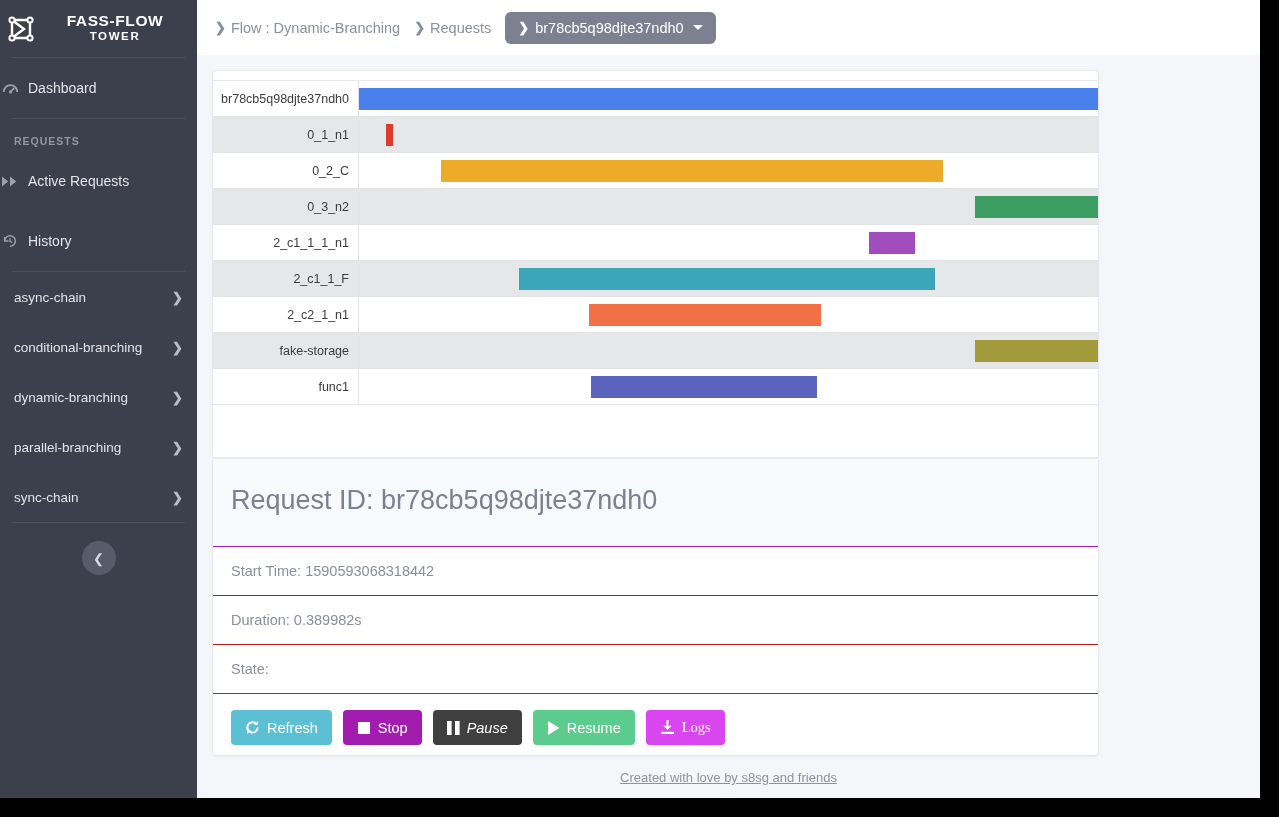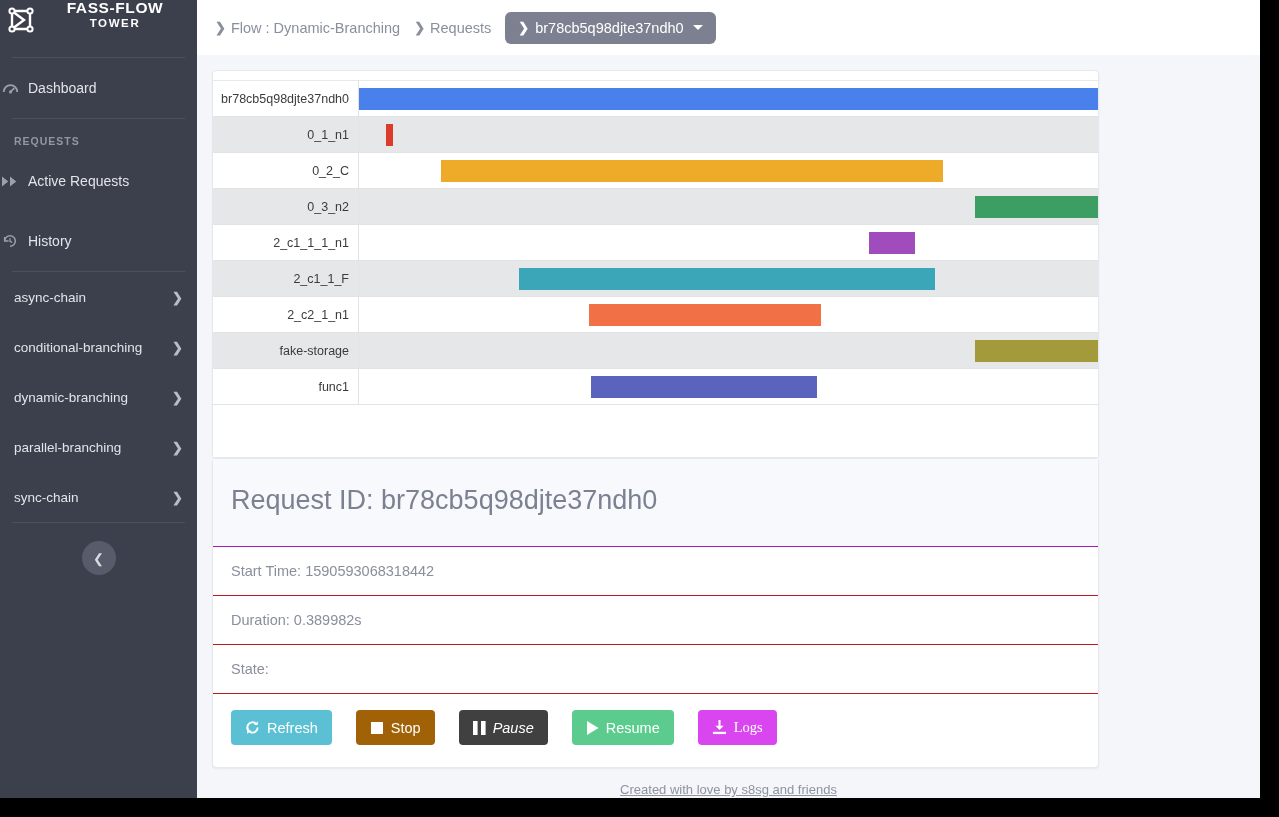--- a/index.html
+++ b/index.html
@@ -17,21 +17,21 @@
   }
 
   
   #sidebar {
     position: absolute; left: 0; top: 0;
     width: 197px; height: 798px;
     background: #3c3f4c;
     color: #d8dae0;
   }
   .brand {
-    height: 57px; display: flex; align-items: flex-start; padding-left: 1px;
+    height: 57px; display: flex; align-items: center; padding-left: 1px;
   }
   .brand-logo { width: 40px; height: 40px; display: flex; align-items: center; justify-content: center; }
   .brand-text { margin-left: 6px; text-align: center; flex: 1; padding-right: 14px; }
   .brand-title {
     color: #ffffff; font-size: 15.5px; font-weight: bold; letter-spacing: .6px; line-height: 1.05;
   }
   .brand-sub {
     color: #ffffff; font-size: 11.5px; font-weight: bold; letter-spacing: 1.6px; line-height: 1.3;
   }
   .side-div { height: 1px; background: #4e515d; margin: 0 12px; }
@@ -106,21 +106,21 @@
   .details { margin-top: 0; }
   .det-head {
     background: #f7f9fc; padding: 26px 18px 30px;
     border-bottom: 1px solid #a21caf;
   }
   .det-title { font-size: 27px; color: #7b8191; font-weight: normal; }
   .det-row {
     padding: 16px 18px; font-size: 14.5px; color: #8a8f9c;
     border-bottom: 1px solid #b91c1c;
   }
-  .det-actions { padding: 16px 18px 22px; display: flex; gap: 24px; }
+  .det-actions { padding: 16px 18px 10px; display: flex; gap: 11px; }
   .btn {
     display: flex; align-items: center; gap: 7px;
     border: none; border-radius: 4px; color: #ffffff;
     font-size: 14.5px; padding: 9px 14px; cursor: pointer;
     font-family: "Liberation Sans", sans-serif;
   }
   .btn svg { display: block; }
 
   .footer {
     text-align: center; font-size: 13px; color: #8e93a1; padding-top: 14px; text-decoration: underline;
@@ -314,21 +314,21 @@
               <span>
                 <svg width="15" height="15" viewBox="0 0 16 16">
                   <path d="M13.5 8a5.5 5.5 0 1 1-1.8-4.1" fill="none" stroke="#fff" stroke-width="2"></path>
                   <path d="M13.6 1.2 L13.6 5.2 L9.6 5.2 Z" fill="#fff"></path>
                   <path d="M2.5 8a5.5 5.5 0 0 0 1.8 4.1" fill="none" stroke="#fff" stroke-width="2"></path>
                   <path d="M2.4 14.8 L2.4 10.8 L6.4 10.8 Z" fill="#fff"></path>
                 </svg>
               </span>
               <span>Refresh</span>
             </button>
-            <button class="btn" style="background: #a16207;">
+            <button class="btn" style="background: #a21caf;">
               <span>
                 <svg width="14" height="14" viewBox="0 0 14 14">
                   <rect x="1" y="1" width="12" height="12" fill="#fff"></rect>
                 </svg>
               </span>
               <span>Stop</span>
             </button>
             <button class="btn" style="background: #404040; font-style: italic;">
               <span>
                 <svg width="13" height="14" viewBox="0 0 13 14">

